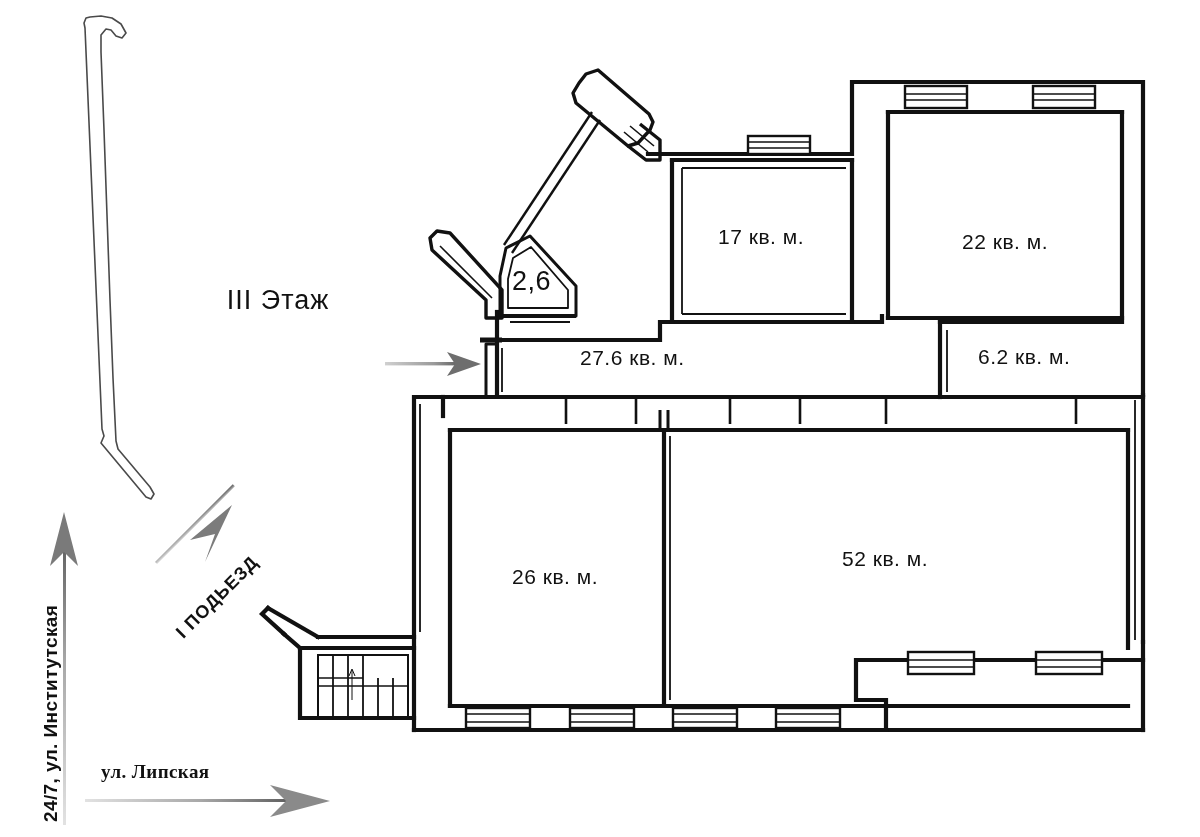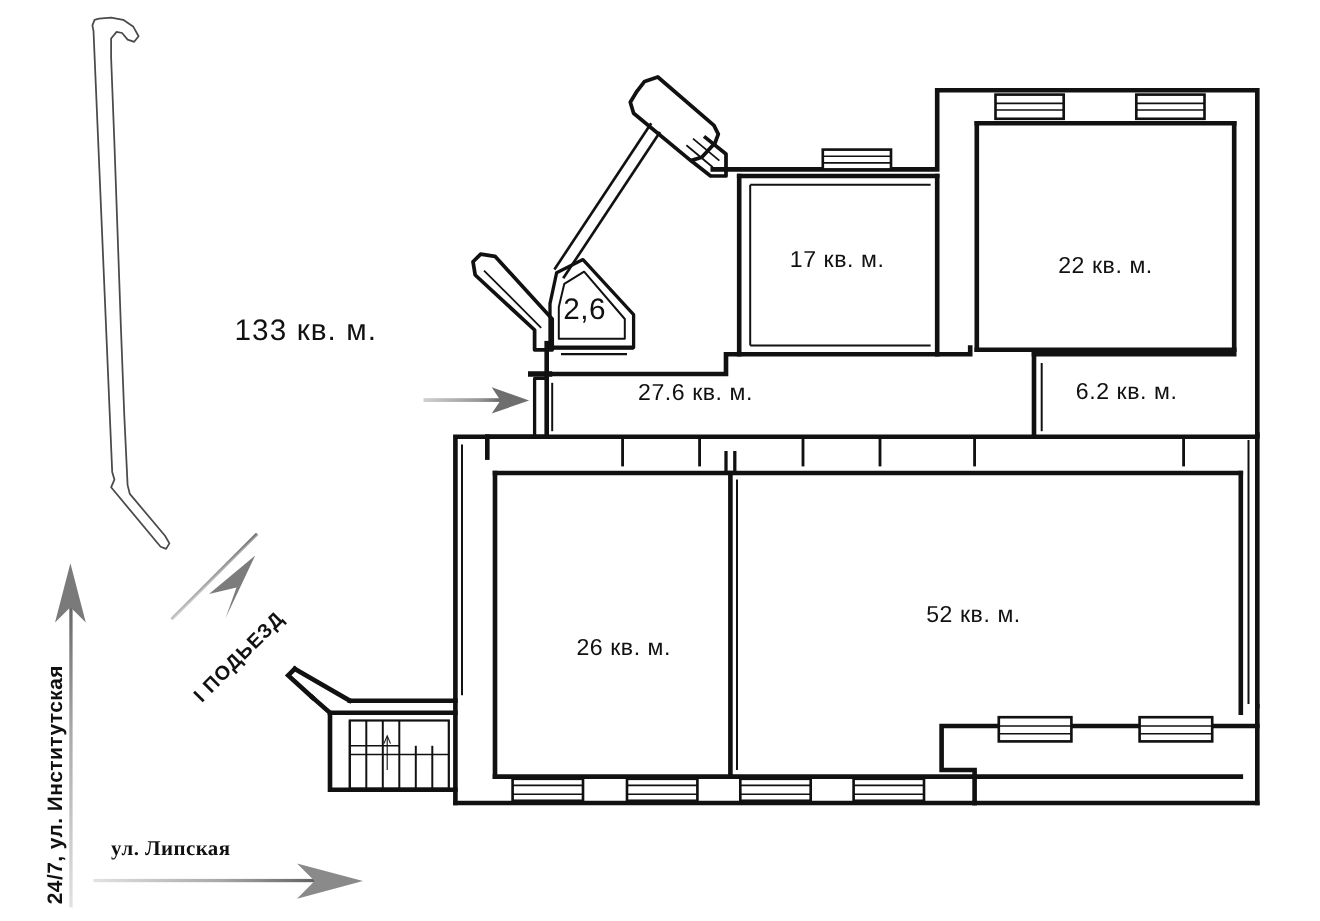--- a/index.html
+++ b/index.html
@@ -277,34 +277,34 @@
       <path d="M 270,785 L 330,801 L 270,817 L 286,801 Z" fill="#8a8a8a"></path>
     </g>
 
     <g>
       <rect x="155" y="562" width="110" height="3" fill="url(#gradDiag)" transform="rotate(-45 155 562)"></rect>
       <path d="M 232,505 L 205,562 L 215,534 L 190,540 Z" fill="#7c7c7c"></path>
     </g>
   </svg>
 
   <div class="label floor-title" style="left:198px; top:283px; width:160px;">
-    <div>133 кв. м.</div>
+    <div>III Этаж</div>
   </div>
 
   <div class="label small-label" style="left:512px; top:266px;">2,6</div>
 
   <div class="label room-label" style="left:718px; top:225px;">17 кв. м.</div>
 
   <div class="label room-label" style="left:962px; top:198px;margin-top:32px;">22 кв. м.</div>
 
   <div class="label room-label" style="left:978px; top:345px;">6.2 кв. м.</div>
 
   <div class="label room-label" style="left:580px; top:346px;">27.6 кв. м.</div>
 
-  <div class="label room-label" style="left:512px; top:577px;margin-left:12px;">26 кв. м.</div>
+  <div class="label room-label" style="left:512px; top:565px;">26 кв. м.</div>
 
   <div class="label room-label" style="left:842px; top:547px;">52 кв. м.</div>
 
   <div class="label street-label street-vertical" style="left:40px; top:822px;">24/7, ул. Институтская</div>
 
   <div class="label street-label" style="left:101px; top:761px;font-family:Liberation Serif, serif;">ул. Липская</div>
 
   <div class="label entrance-label" style="left:172px; top:628px;">I ПОДЬЕЗД</div>
 
 </div>

